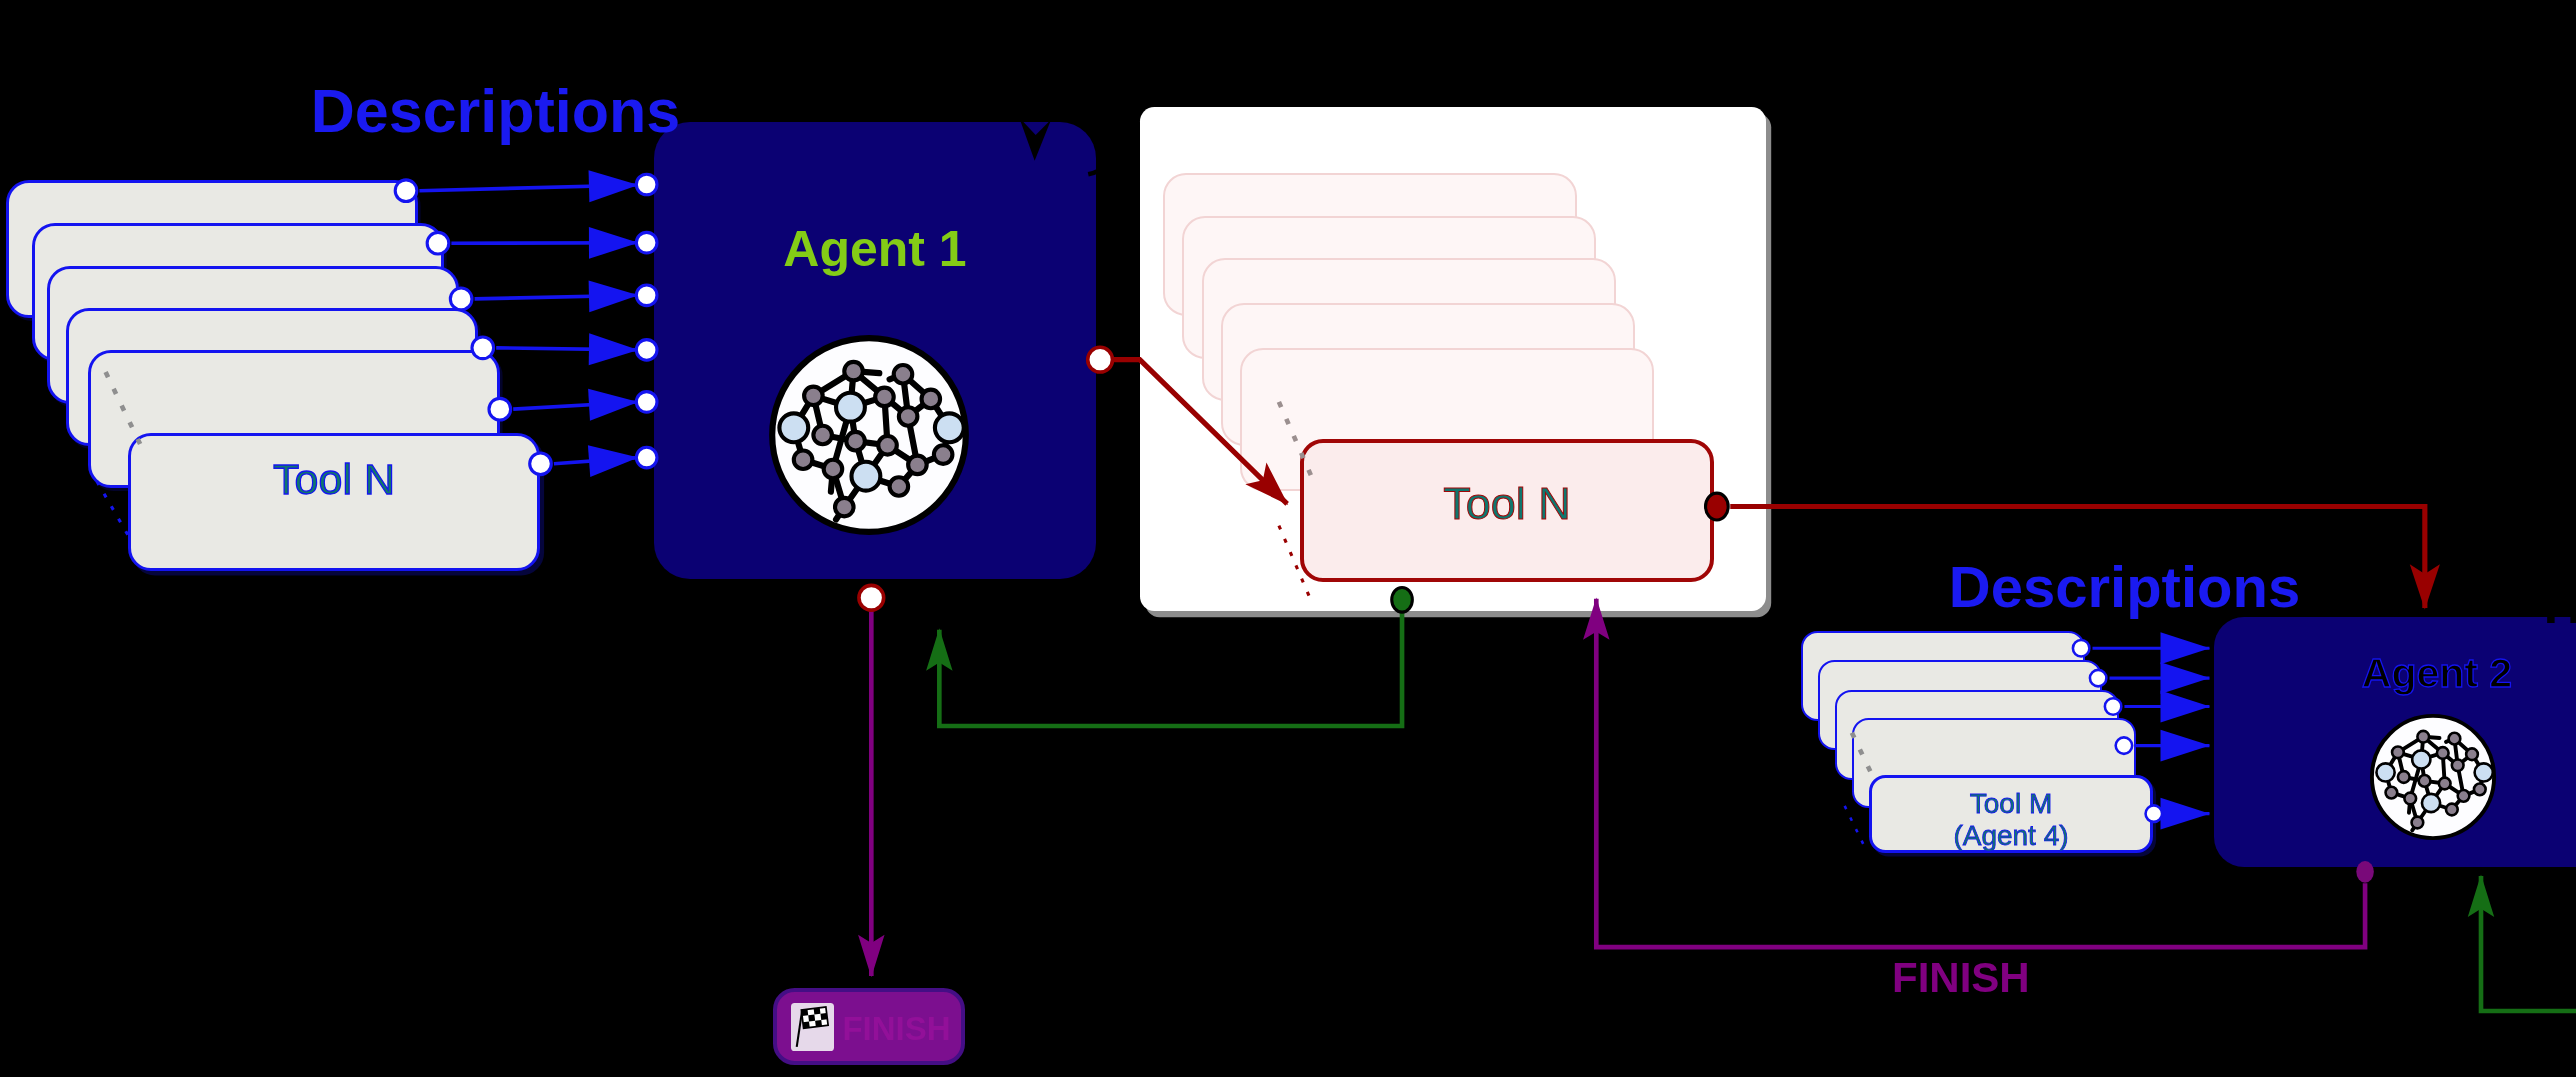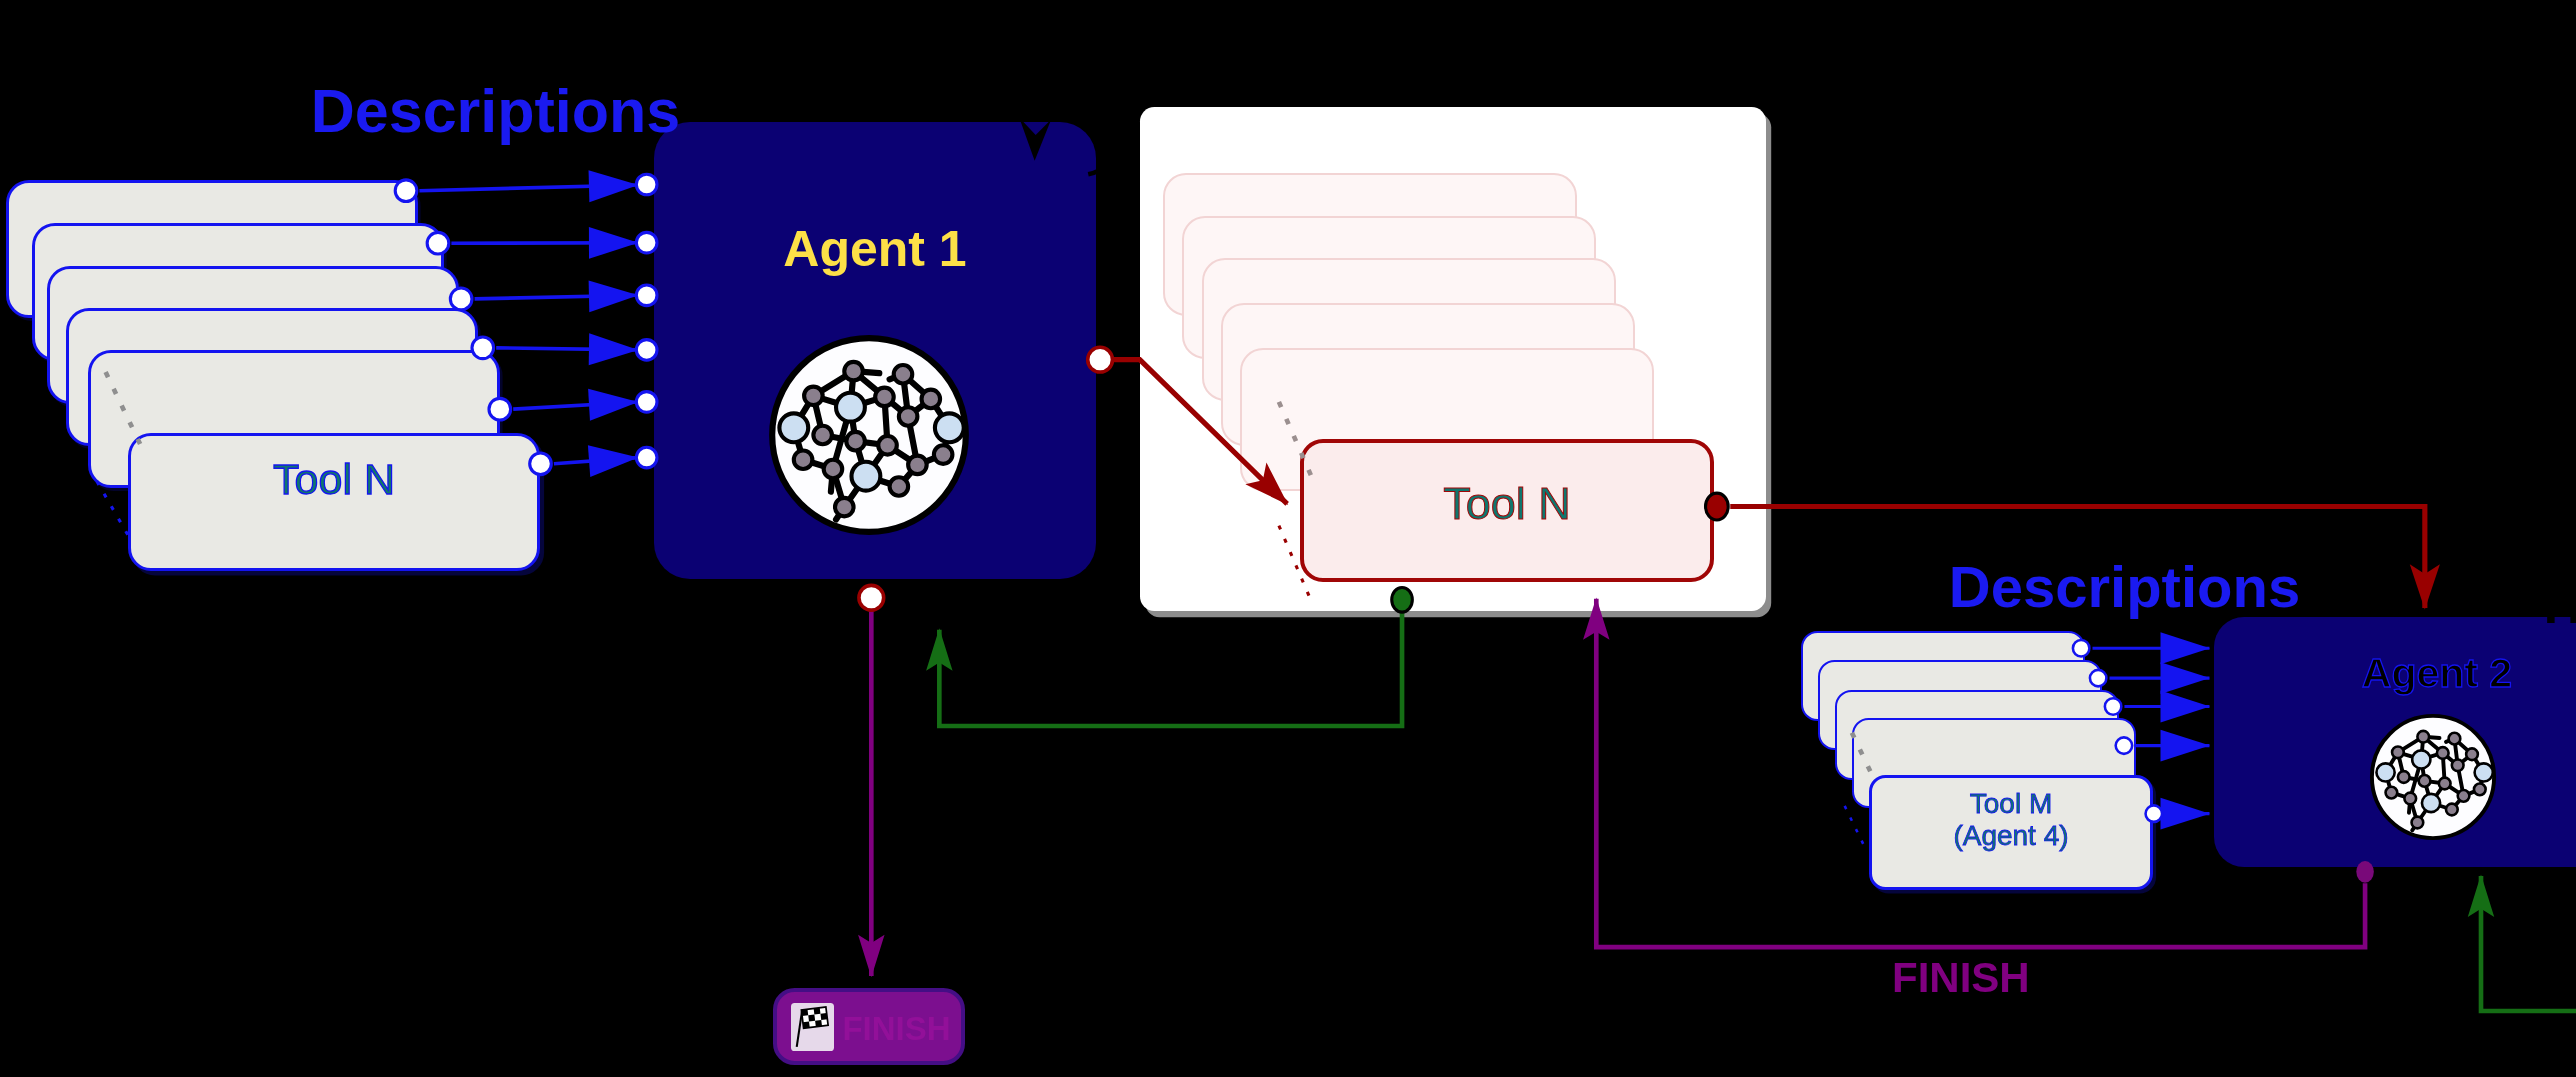--- a/index.html
+++ b/index.html
@@ -62,21 +62,21 @@
         <div>Tool N</div>
       </div>
     </div>
   </div>
 
   <div>
     <div class="card gback2" style="left:1801px;top:631px;width:284px;height:90px;"></div>
     <div class="card gback2" style="left:1818px;top:660px;width:284px;height:90px;"></div>
     <div class="card gback2" style="left:1835px;top:690px;width:284px;height:90px;"></div>
     <div class="card gback2" style="left:1852px;top:718px;width:284px;height:90px;"></div>
-    <div class="card gfront2" style="left:1869px;top:775px;width:284px;height:115px;">
+    <div class="card gfront2" style="left:1869px;top:775px;width:284px;height:78px;">
       <div class="cardtext stroke-blue" style="top:10.3px;font-size:28px;line-height:1.15;-webkit-text-stroke-width:0.8px;">
         <div>Tool M</div>
         <div>(Agent 4)</div>
       </div>
     </div>
   </div>
 
   <div class="agentbox" style="left:654px;top:122px;width:442px;height:457px;border-radius:36px;"></div>
   <div class="agentbox" style="left:2214px;top:617px;width:446px;height:250px;border-radius:30px;"></div>
 
@@ -275,21 +275,21 @@
   </div>
   <div class="iconwrap" style="left:2368px;top:712px;width:130px;height:130px;">
     <svg width="130" height="130" viewBox="0 0 252 252">
         <use href="#nn"></use>
       </svg>
   </div>
 
   <div class="lbl" style="left:310px;width:371px;top:77px;font-size:61px;color:#1A1AF0;">Descriptions</div>
   <div class="lbl" style="left:1939px;width:371px;top:555px;font-size:58px;color:#1A1AF0;">Descriptions</div>
 
-  <div class="lbl" style="left:654px;width:442px;top:221px;font-size:50px;font-weight:bold;color:#fde047;">Agent 1</div>
+  <div class="lbl" style="left:654px;width:442px;top:221px;font-size:50px;font-weight:bold;color:#84cc16;">Agent 1</div>
   <div class="lbl stroke-blue" style="left:2214px;width:446px;top:651px;font-size:41px;color:#000;">Agent 2</div>
 
   <div class="lbl" style="left:2574px;width:309px;top:1026px;font-size:52px;color:#156E15;">Observation</div>
 
   <div class="lbl" style="left:1892px;width:129px;top:954px;font-size:42px;color:#800080;">FINISH</div>
   <div class="lbl" style="left:840px;width:113px;top:1011px;font-size:33px;font-weight:bold;color:#921099;">FINISH</div>
 
   <div class="lbl" style="left:2535px;width:196px;top:576px;font-size:52px;color:#000;text-align:left;">Thought</div>
 
 </div>

